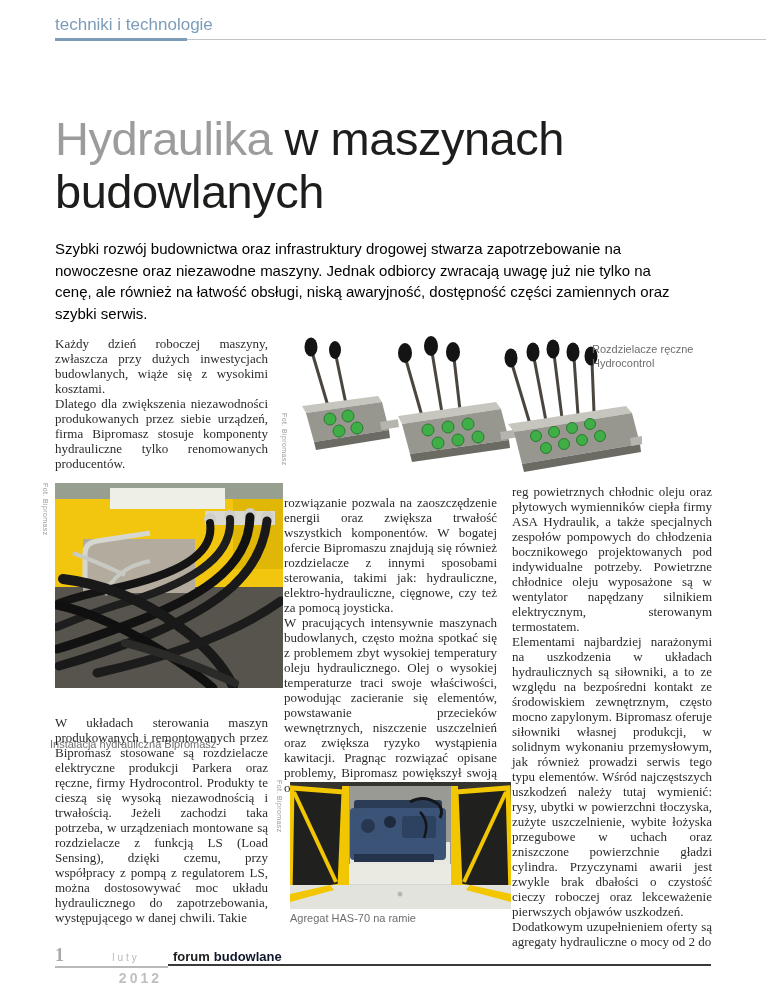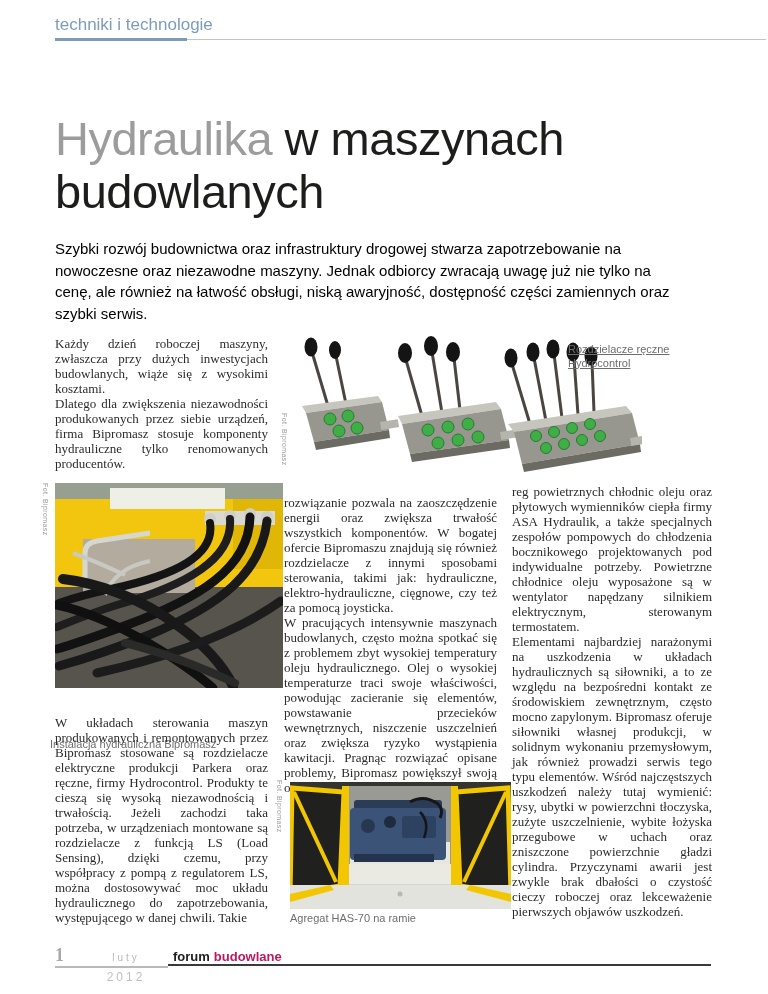--- a/index.html
+++ b/index.html
@@ -21,41 +21,41 @@
   .lede { left:55px; top:238px; width:628px; font-size:15px; line-height:21.5px; color:#000000; }
 
   
   .body-col { font-family:"Liberation Serif","DejaVu Serif",serif; font-size:13px; line-height:15px; color:#2b2b2b; text-align:justify; }
   .col1a { left:55px; top:336px; width:213px; }
   .col1b { left:55px; top:715px; width:213px; }
   .col2  { left:284px; top:484px; width:213px;margin-top:11px; }
   .col3  { left:512px; top:484px; width:200px; }
 
   .caption { font-size:11px; line-height:13.5px; color:#6e6e6e; }
-  .cap-valves { left:568px; top:343px; width:120px;text-decoration:underline; }
+  .cap-valves { left:592px; top:343px; width:120px; }
   .cap-install { left:50px; top:692px; width:228px;margin-top:46px; }
   .cap-aggregate { left:290px; top:912px; width:220px; }
 
   .credit { writing-mode:vertical-rl; font-size:7px; letter-spacing:0.4px; color:#9a9a9a; height:60px; }
   .credit-valves { left:281px; top:413px; }
   .credit-install { left:42px; top:483px; }
   .credit-aggregate { left:276px; top:780px; }
 
   .photo { display:block; }
   .photo-valves { left:292px; top:336px; }
   .photo-install { left:55px; top:483px; }
   .photo-aggregate { left:290px; top:782px; }
 
   
   .footer-num { left:55px; top:946px; font-family:"Liberation Serif",serif; font-size:18px; font-weight:bold; color:#a8a8a8; line-height:18px; }
   .footer-rule-gray { left:55px; top:966px; width:113px; height:2px; background:#b9b9b9; }
   .footer-month { left:90px; top:952px; width:72px; text-align:center; font-size:10px; letter-spacing:3px; color:#b8b8b8; }
-  .footer-year { left:90px; top:970px; width:72px; text-align:center; font-size:12px; letter-spacing:3px; color:#c0c0c0; }
+  .footer-year { left:90px; top:970px; width:72px; text-align:right; font-size:14px; letter-spacing:3px; color:#c0c0c0;font-weight:bold; }
   .brand { left:173px; top:949px; font-size:13px; color:#1d1d1b; font-weight:bold; }
-  .brand .red { color:#be185d; margin-left:4px; }
+  .brand .red { color:#0f172a; margin-left:4px; }
   .footer-rule-dark { left:168px; top:964px; width:543px; height:2px; background:#3a3a3a; }
 
   p + p { margin-top:0; }
 </style>
 </head>
 <body>
 
 <div class="page">
 
   <div class="abs section-label">techniki i technologie</div>
@@ -198,20 +198,21 @@
     <rect x="0" y="103" width="221" height="24" fill="#e3e3de"></rect>
     <path d="M0 112 L40 103 L44 108 L0 120 Z" fill="#f2c600"></path>
     <path d="M221 112 L180 103 L176 108 L221 120 Z" fill="#f2c600"></path>
     <circle cx="110" cy="112" r="2.5" fill="#b8b8b2"></circle>
   </svg>
   <div class="abs caption cap-aggregate">Agregat HAS-70 na ramie</div>
 
   <div class="abs body-col col3">
     <p>reg powietrznych chłodnic oleju oraz płytowych wymienników ciepła firmy ASA Hydraulik, a także specjalnych zespołów pompowych do chłodzenia bocznikowego projektowanych pod indywidualne potrzeby. Powietrzne chłodnice oleju wyposażone są w wentylator napędzany silnikiem elektrycznym, sterowanym termostatem.</p>
     <p>Elementami najbardziej narażonymi na uszkodzenia w układach hydraulicznych są siłowniki, a to ze względu na bezpośredni kontakt ze środowiskiem zewnętrznym, często mocno zapylonym. Bipromasz oferuje siłowniki własnej produkcji, w solidnym wykonaniu przemysłowym, jak również prowadzi serwis tego typu elementów. Wśród najczęstszych uszkodzeń należy tutaj wymienić: rysy, ubytki w powierzchni tłoczyska, zużyte uszczelnienie, wybite łożyska przegubowe w uchach oraz zniszczone powierzchnie gładzi cylindra. Przyczynami awarii jest zwykle brak dbałości o czystość cieczy roboczej oraz lekceważenie pierwszych objawów uszkodzeń.</p>
+    <p>Dodatkowym uzupełnieniem oferty są agregaty hydrauliczne o mocy od 2 do</p>
   </div>
 
   <div class="abs footer-num">1</div>
   <div class="abs footer-rule-gray"></div>
   <div class="abs footer-month">luty</div>
   <div class="abs footer-year">2012</div>
   <div class="abs brand"><span>forum</span><span class="red">budowlane</span></div>
   <div class="abs footer-rule-dark"></div>
 
 </div>

